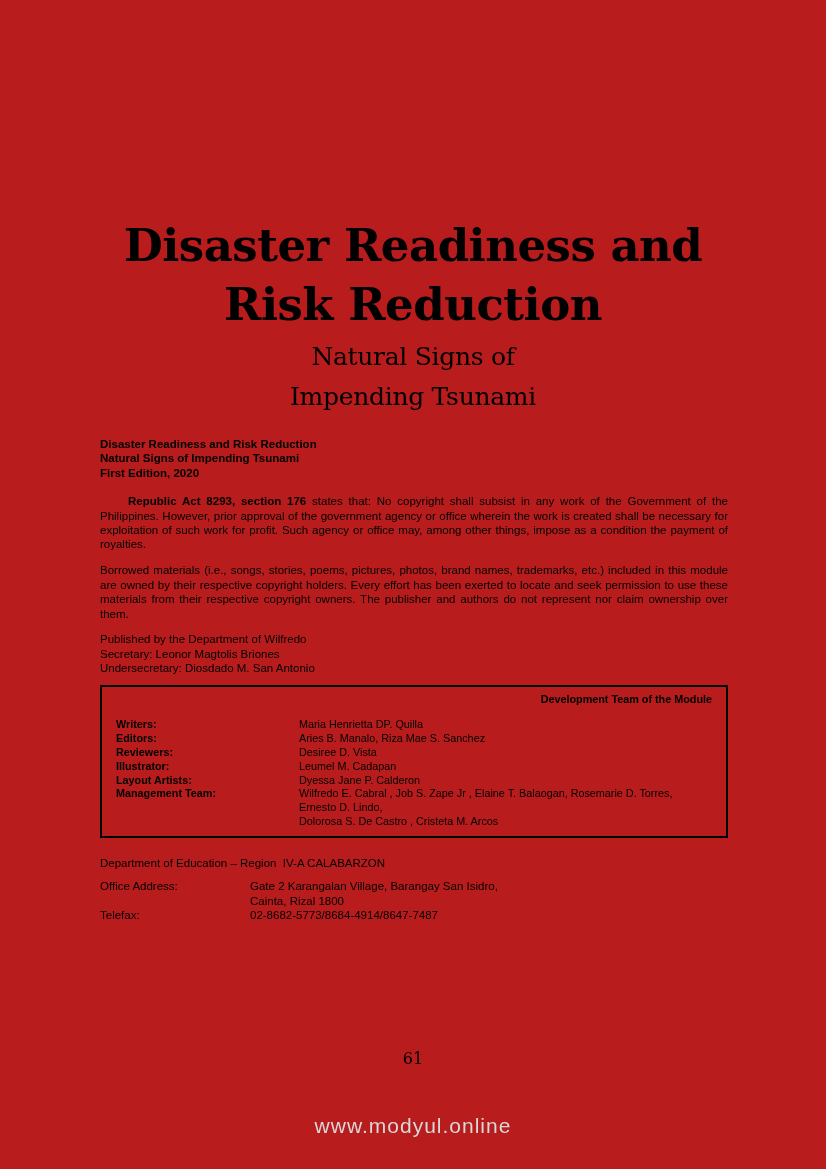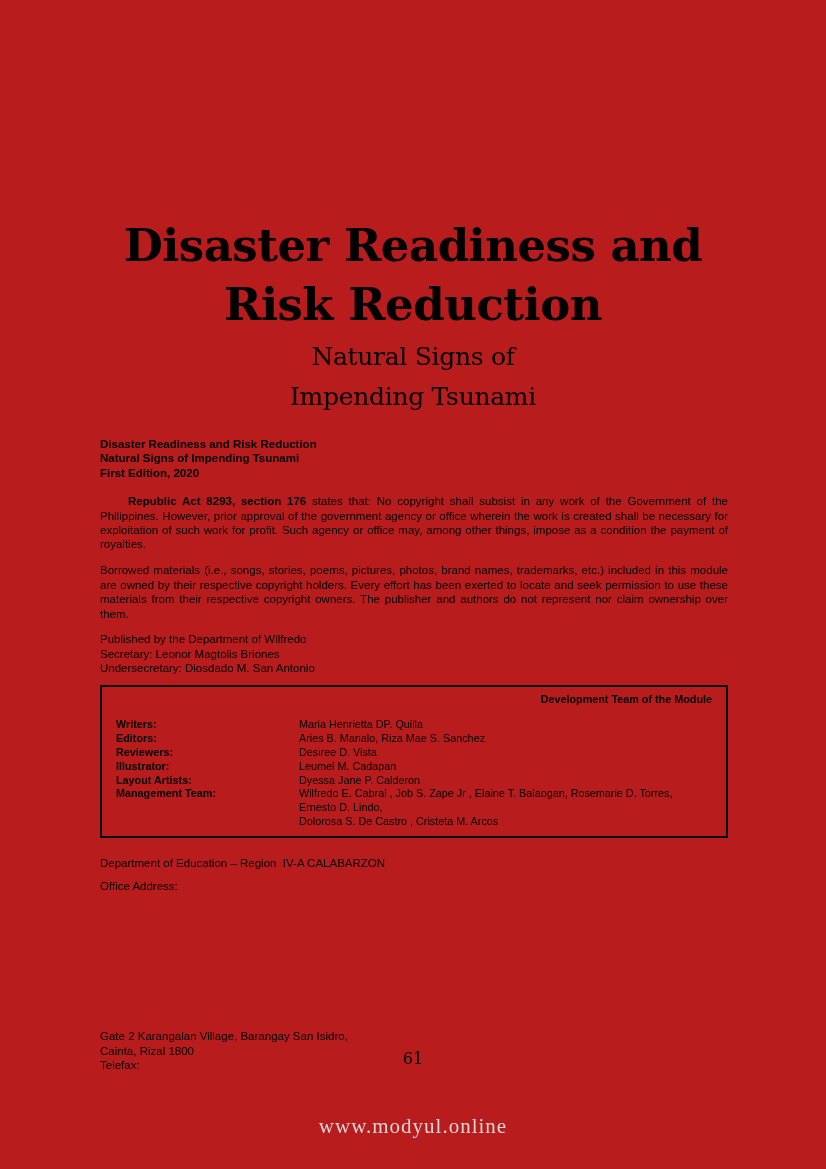--- a/index.html
+++ b/index.html
@@ -52,39 +52,38 @@
     font-size: 10.8px;
     line-height: 13.8px;
   }
   .team-heading { text-align: right; font-weight: bold; margin-bottom: 12px; }
   .team-row { display: flex; align-items: flex-start; }
   .team-label { width: 147px; flex: 0 0 147px; font-weight: bold; }
   .team-value { white-space: pre-wrap; padding-left: 36px; }
   
   .region-heading { margin-top: 18px; font-weight: normal; white-space: pre-wrap; }
   .addr-block { margin-top: 9px; }
-  .addr-row { display: flex; align-items: flex-start; flex-direction: column; }
+  .addr-row { display: flex; align-items: flex-start; }
   .addr-label { width: 150px; flex: 0 0 150px; }
   .addr-value { white-space: pre-wrap; }
   
   .page-number {
     position: absolute;
     top: 1049px; left: 0; right: 0;
     text-align: center;
     font-family: "DejaVu Serif", serif;
     font-size: 16px;
   }
   .watermark {
     position: absolute;
     top: 1114px; left: 0; right: 0;
     text-align: center;
     font-size: 21px;
     color: #d8d8d8;
     letter-spacing: 1px;
-    font-family: Liberation Serif, serif;
   }
 </style>
 </head>
 <body>
 
 <div class="page">
 
   <div class="titles">
     <div class="main-title">
       <div>Disaster Readiness and</div>

